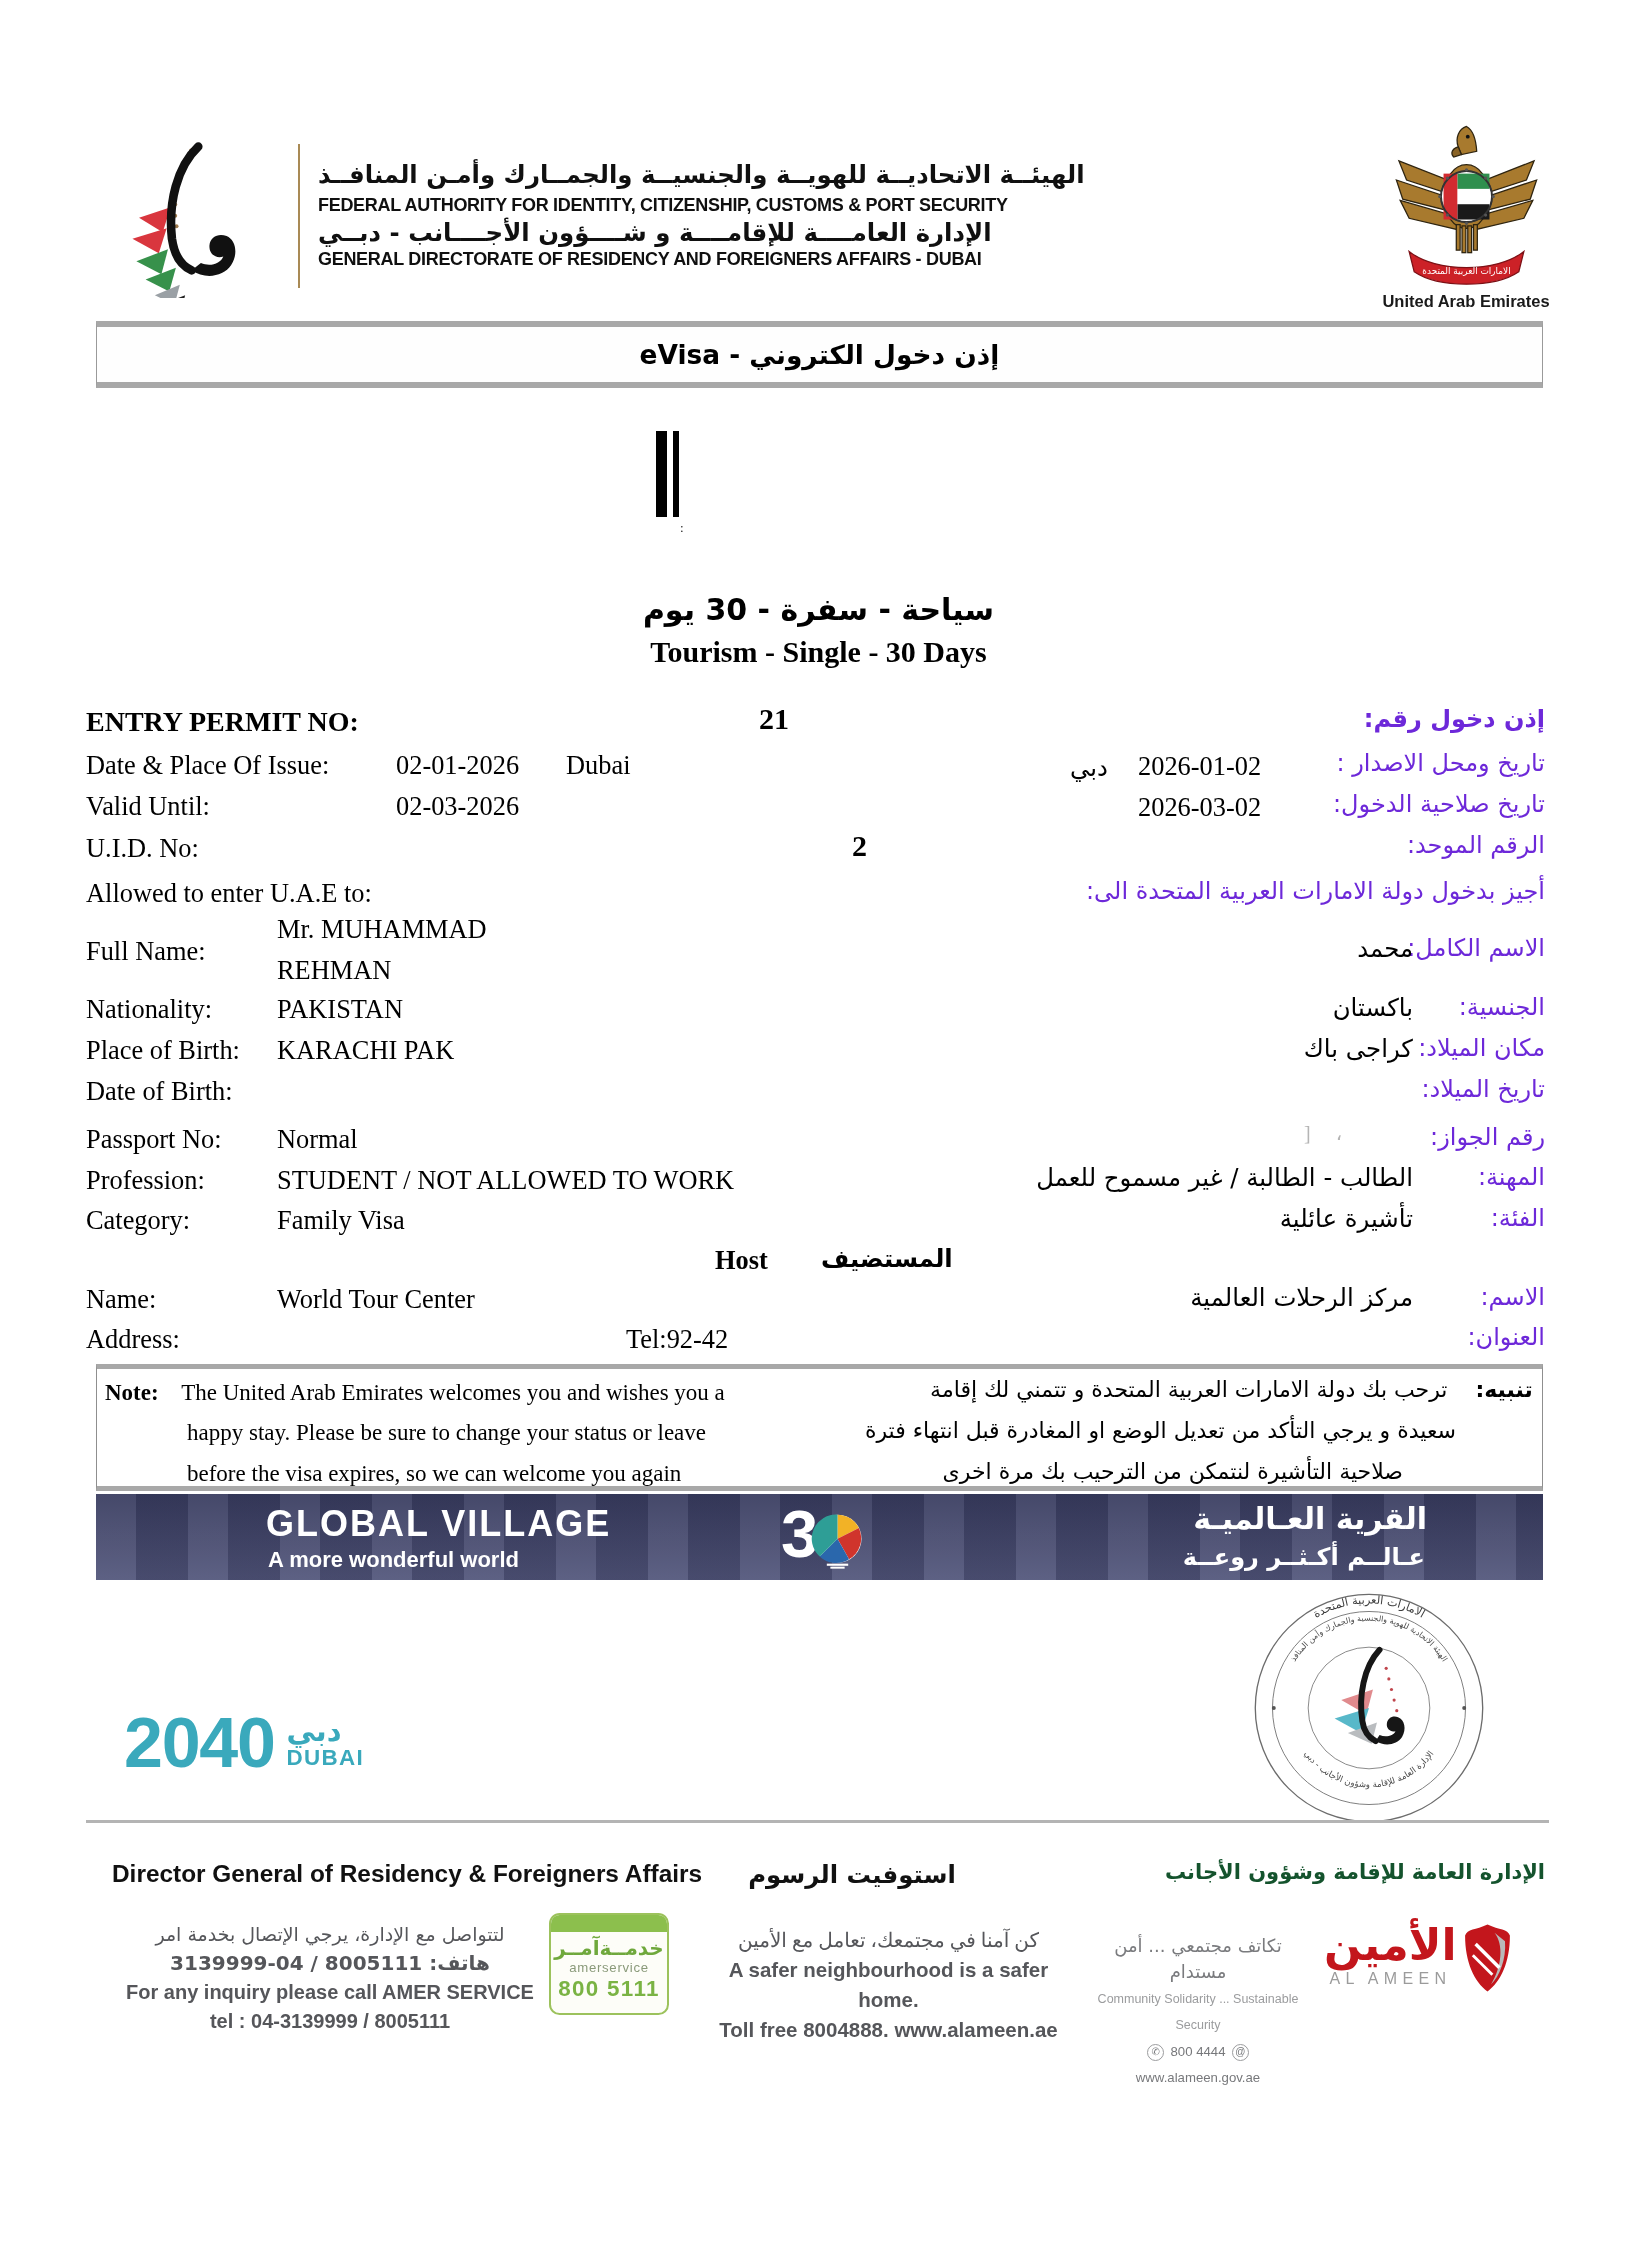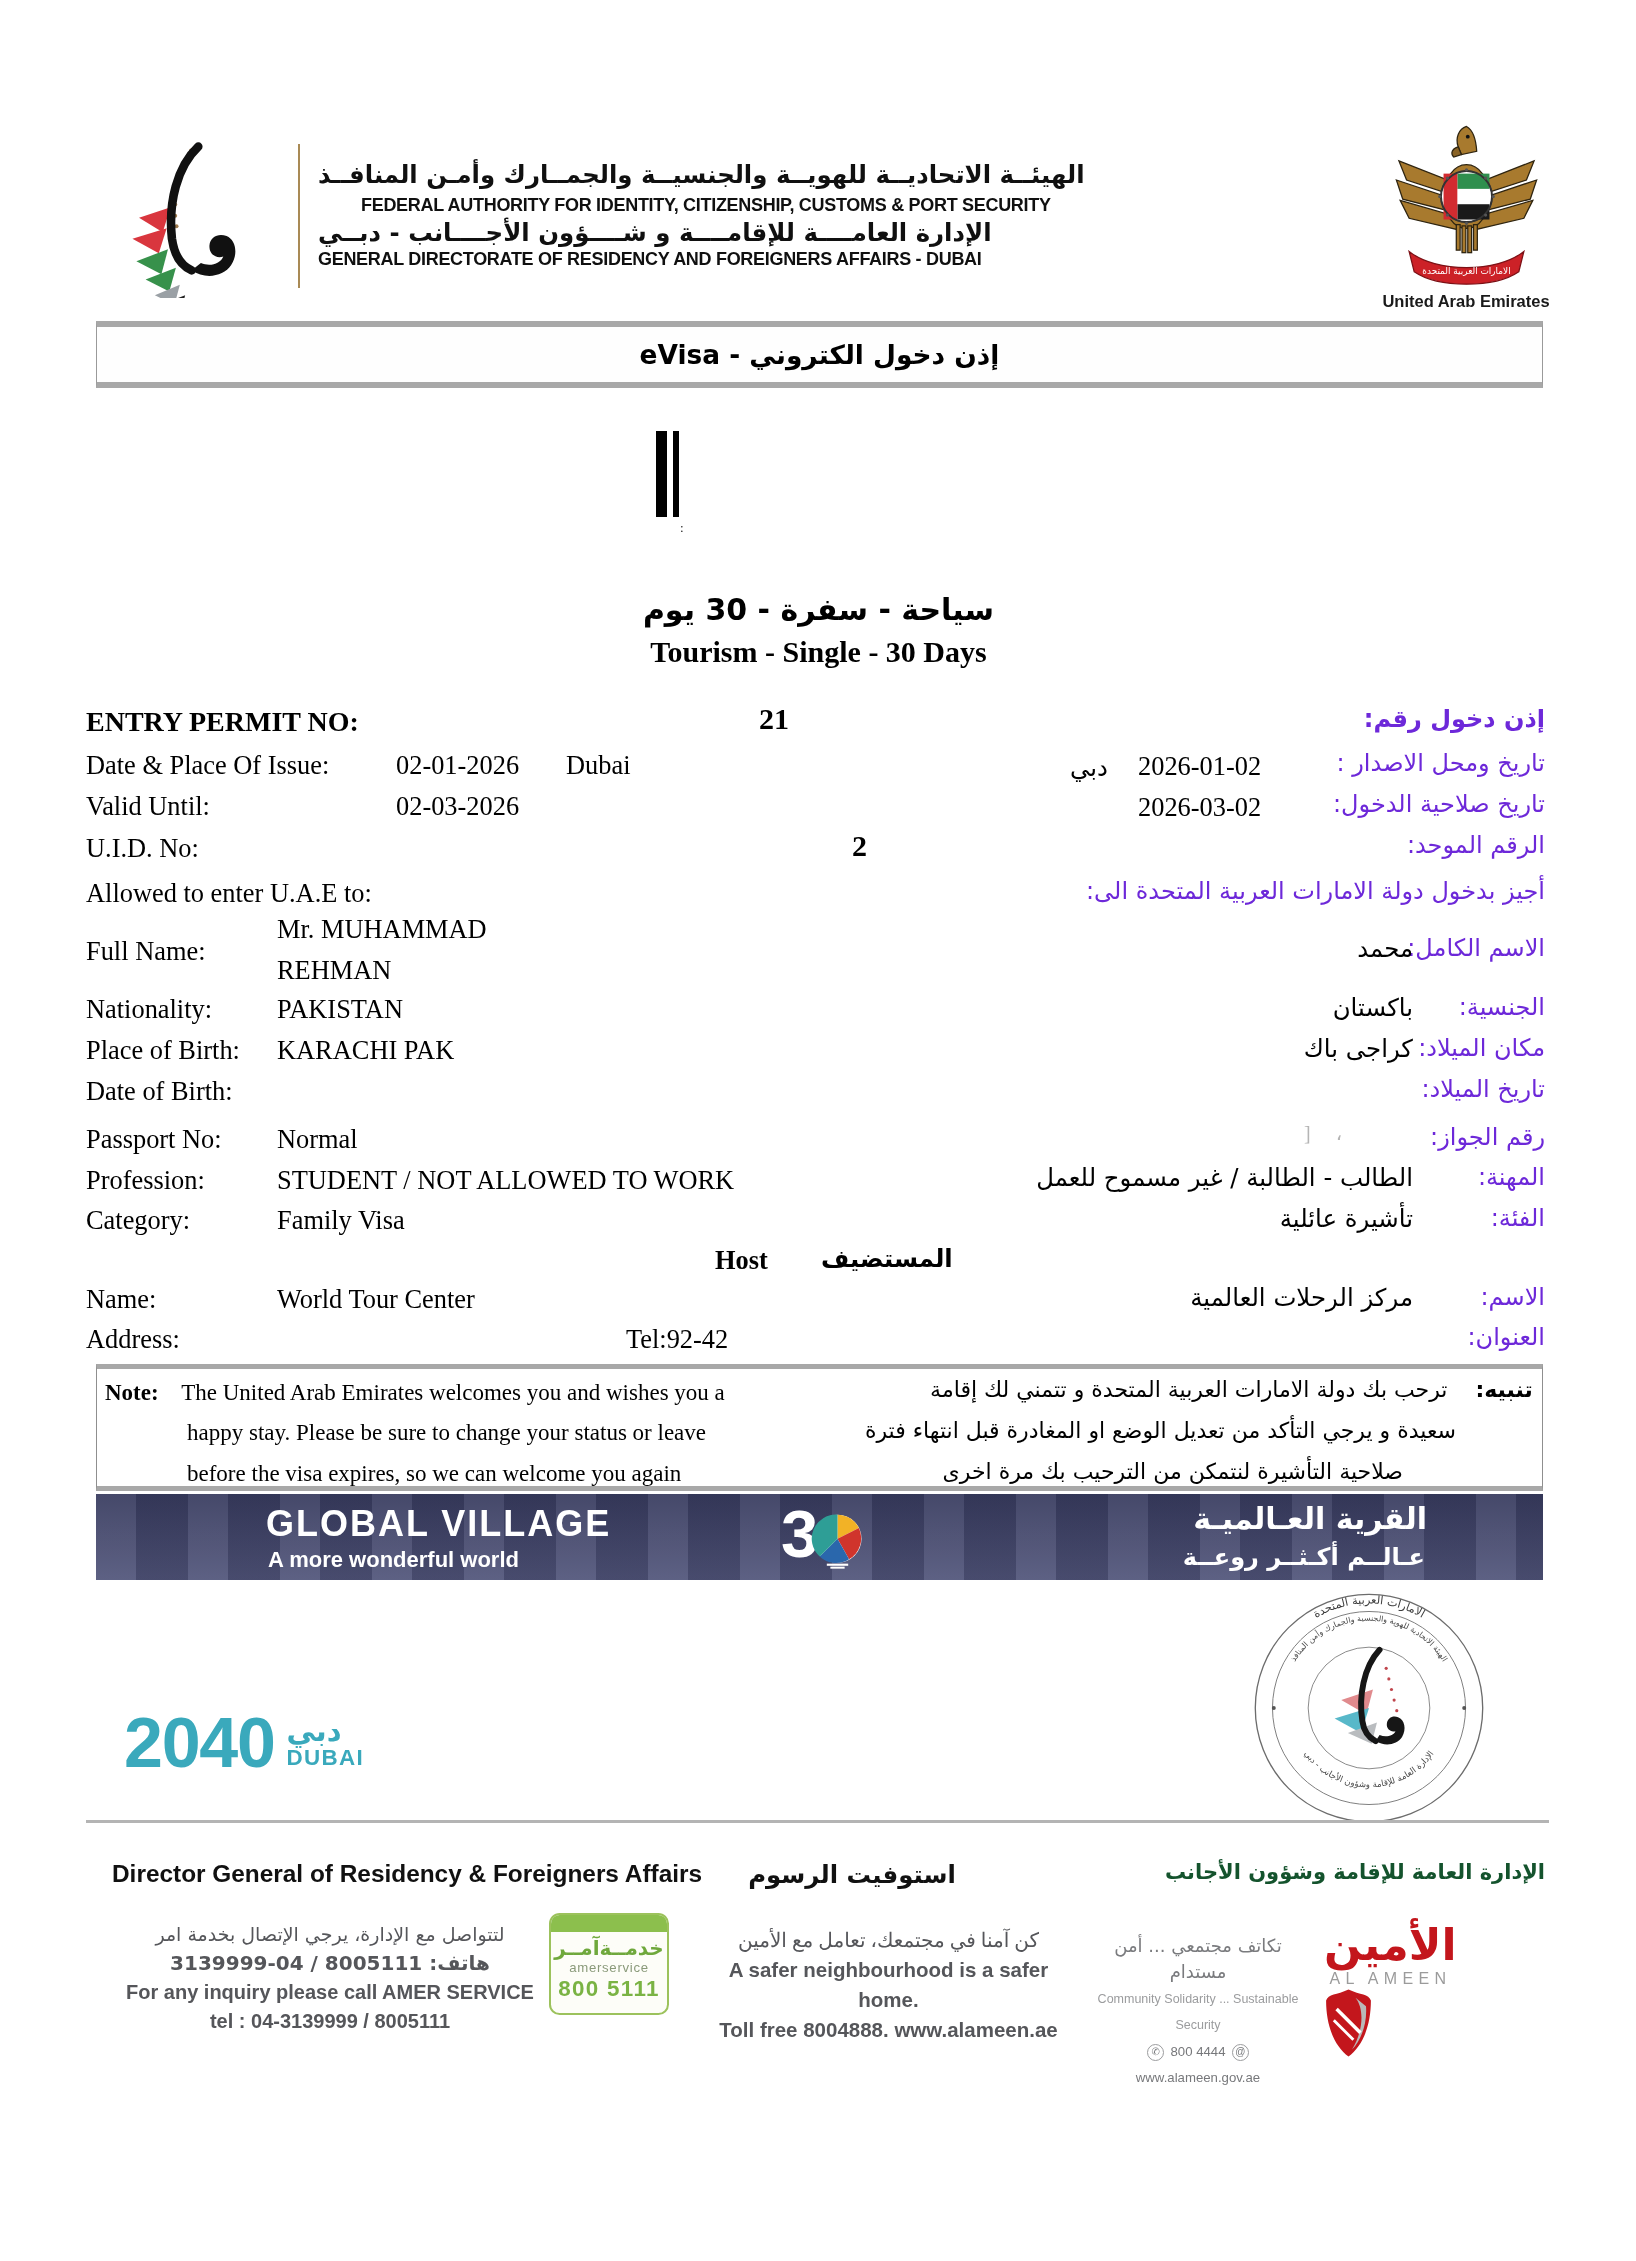--- a/index.html
+++ b/index.html
@@ -11,21 +11,21 @@
   .b { font-weight: bold; }
 
   
   .max-stay { left: 95px; top: 58px; width: 1450px; height: 57px;
     border: 4.6px dashed #2ab5e8; display: flex; align-items: center; justify-content: center; }
   .max-stay span { font-family: "Liberation Sans", sans-serif; font-weight: bold; font-size: 22.4px; letter-spacing: 0.3px; color: #000; }
 
   
   .hdr-sep { left: 298px; top: 144px; width: 2px; height: 144px; background: #a98a55; }
   .hdr-l1 { left: 318px; top: 160px; font-size: 24.4px; font-weight: bold; color: #101010; }
-  .hdr-l2 { left: 318px; top: 195px; font-size: 18px; font-weight: bold; letter-spacing: -0.3px; color: #101010; margin-left: 43px; }
+  .hdr-l2 { left: 318px; top: 195px; font-size: 18px; font-weight: bold; letter-spacing: -0.3px; color: #101010; }
   .hdr-l3 { left: 318px; top: 218px; font-size: 24.4px; font-weight: bold; color: #101010; }
   .hdr-l4 { left: 318px; top: 249px; font-size: 18px; font-weight: bold; letter-spacing: -0.3px; color: #101010; }
   .emblem-cap { left: 1377px; top: 292px; width: 178px; text-align: center; font-family: "Liberation Sans", sans-serif;
     font-weight: bold; font-size: 16.5px; color: #1a1a1a; }
 
   
   .evisa-bar { left: 96px; top: 321px; width: 1447px; height: 67px; border: 1.3px solid #9a9a9a;
     border-top: 6px solid #a8a8a8; border-bottom: 6px solid #a8a8a8; background: #fefefe;
     display: flex; align-items: center; justify-content: center; }
   .evisa-bar span { font-size: 26.4px; font-weight: bold; color: #000; }
@@ -107,21 +107,21 @@
   .safer .s3 { font-size: 20.5px; font-weight: bold; }
 
   .solidarity { left: 1089px; top: 1933px; width: 218px; text-align: center; color: #6b6c70;
     font-family: "Liberation Sans", sans-serif; line-height: 26.4px; }
   .solidarity .t1 { font-size: 18px; font-family: "DejaVu Sans", sans-serif; color: #7a7b7e; }
   .solidarity .t2 { font-size: 12.5px; color: #9b9c9e; }
   .solidarity .t3 { font-size: 13.2px; color: #77787b; }
   .circ { display: inline-flex; width: 17px; height: 17px; border: 1.3px solid #9b9c9e; border-radius: 50%;
     align-items: center; justify-content: center; font-size: 10px; vertical-align: middle; margin: 0 2.6px; }
 
-  .alameen { left: 1324px; top: 1923px; display: flex; align-items: flex-start; flex-direction: column; }
+  .alameen { left: 1324px; top: 1923px; display: flex; align-items: flex-start; }
   .alameen .txt { text-align: center; margin-right: 6.6px; }
   .alameen .ar { font-weight: bold; font-size: 44px; color: #c3161c; line-height: 44px; }
   .alameen .en { font-family: "Liberation Sans", sans-serif; font-size: 16px; letter-spacing: 5.3px; color: #9b9b9b; margin-top: 2.6px; }
 </style>
 </head>
 <body>
 
 <div class="page">
 
 

